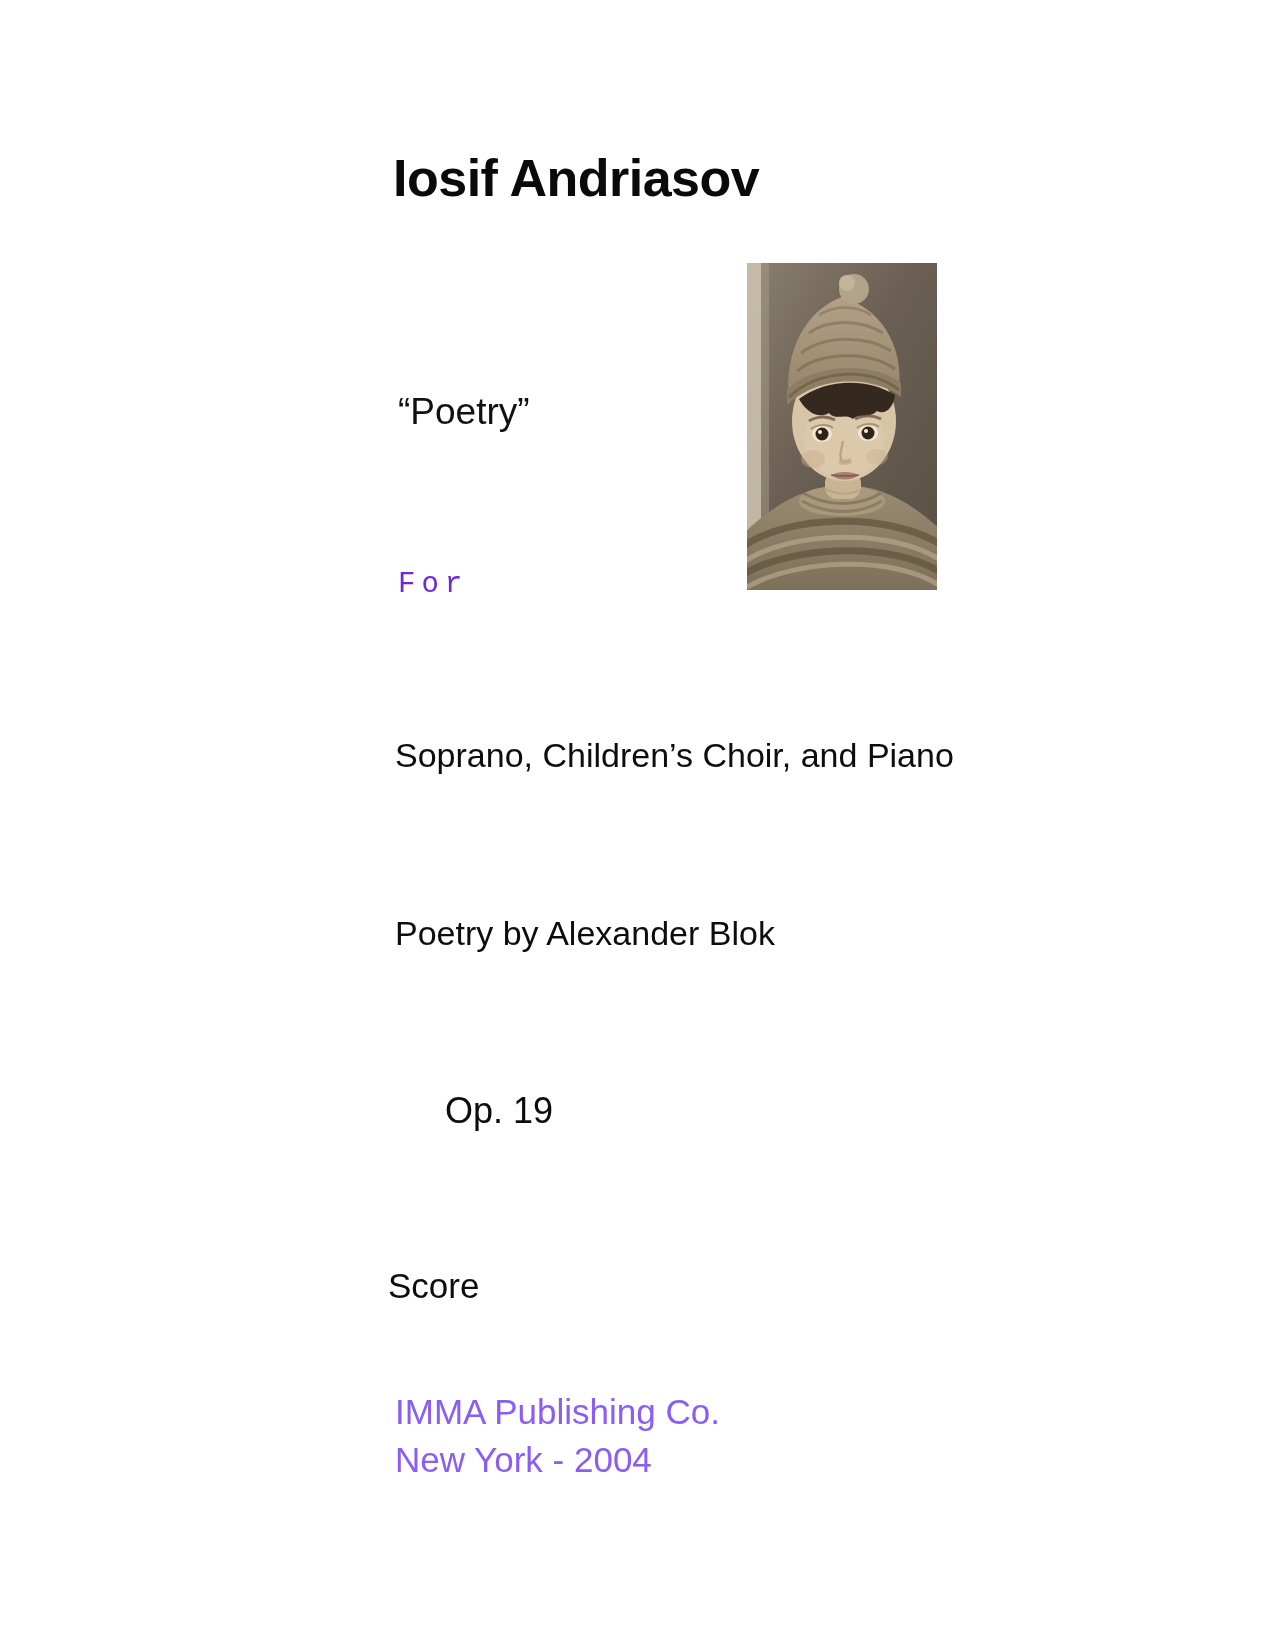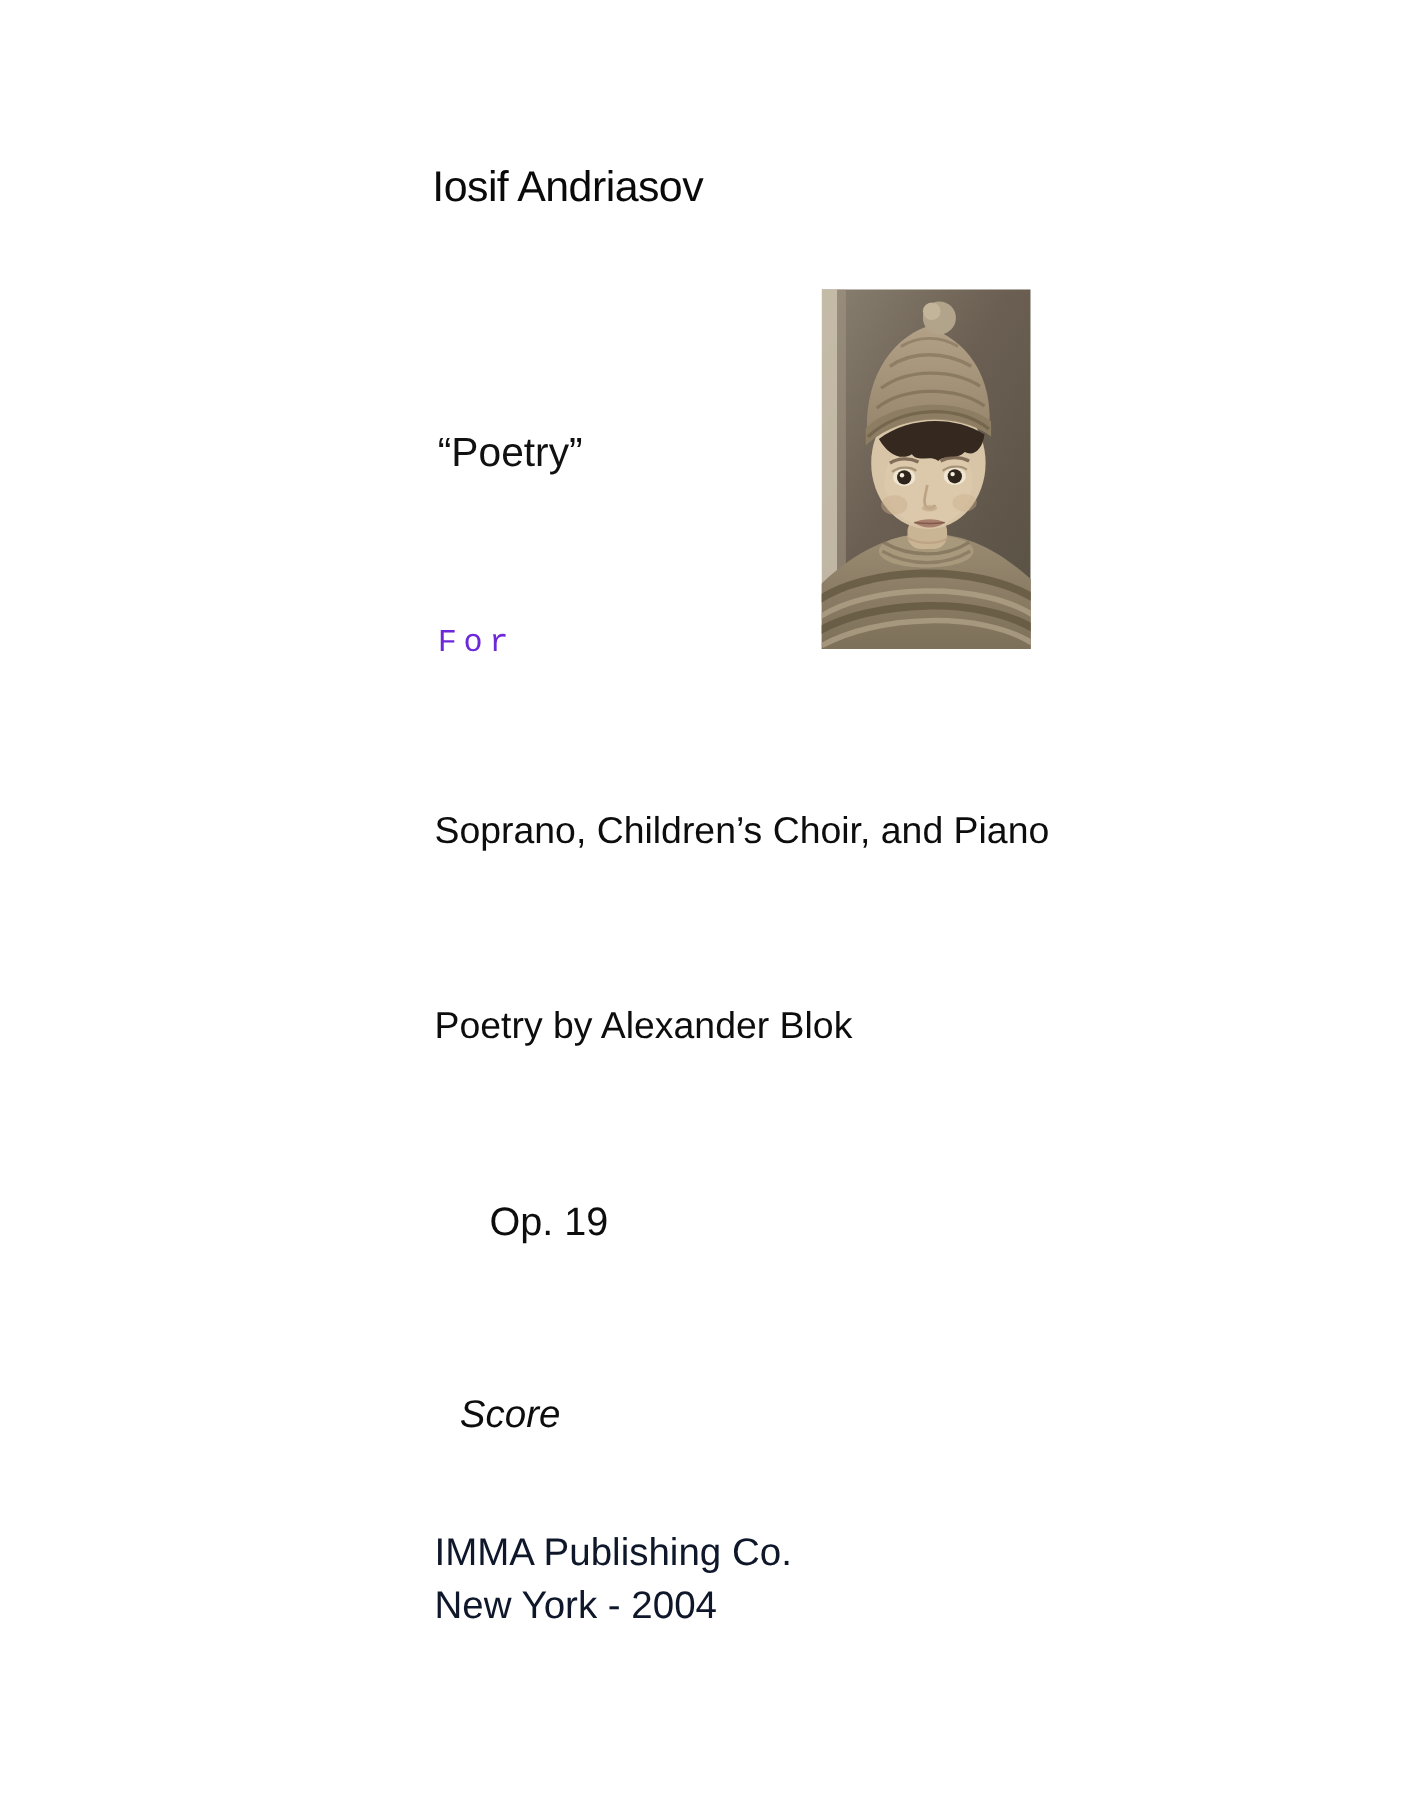--- a/index.html
+++ b/index.html
@@ -13,22 +13,22 @@
     height: 1650px;
     background: #ffffff;
     font-family: "Liberation Sans", sans-serif;
     color: #000000;
     overflow: hidden;
   }
   .abs { position: absolute; }
   .author-title {
     left: 393px;
     top: 150px;
-    font-size: 39px;
-    font-weight: normal;
+    font-size: 52px;
+    font-weight: bold;
     letter-spacing: -0.5px;
     line-height: 1.1;
     color: #0a0a0a;
     font-family: "Liberation Sans", "DejaVu Sans", sans-serif;
   }
   .work-title {
     left: 398px;
     top: 390px;
     font-size: 37px;
     line-height: 1.2;
@@ -60,33 +60,32 @@
   .opus-line {
     left: 397px;
     top: 1088px;
     font-size: 36px;
     line-height: 1.25;
     color: #0d0d0d;
     white-space: pre;
     margin-left: 48px;
   }
   .score-line {
-    left: 418px;
+    left: 388px;
     top: 1264px;
     font-size: 35px;
     line-height: 1.25;
     color: #0d0d0d;
-    font-style: italic;
   }
   .publisher-block {
     left: 395px;
     top: 1388px;
     font-size: 35px;
     line-height: 48px;
-    color: #0f172a;
+    color: #8b5cf6;
   }
   .photo-frame {
     left: 747px;
     top: 263px;
     width: 190px;
     height: 327px;
   }
   .photo-frame svg {
     display: block;
     width: 100%;

